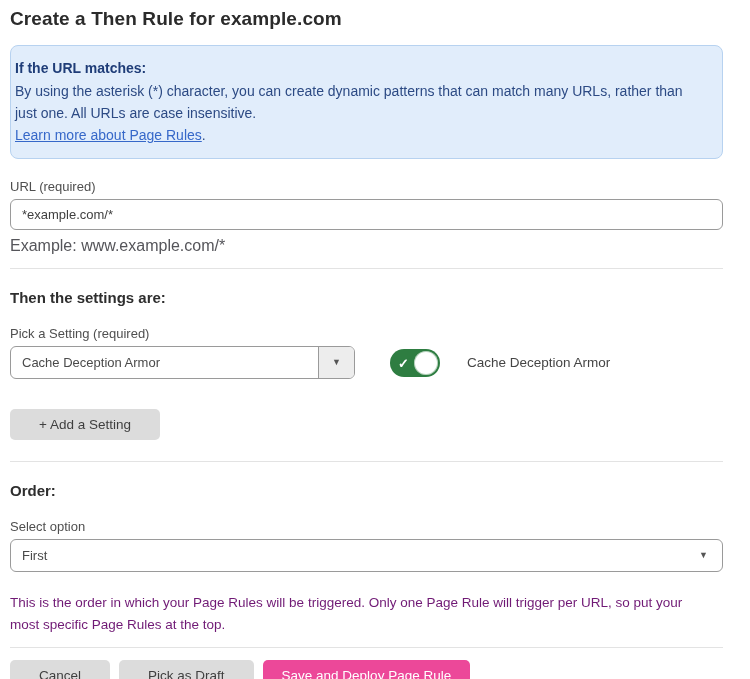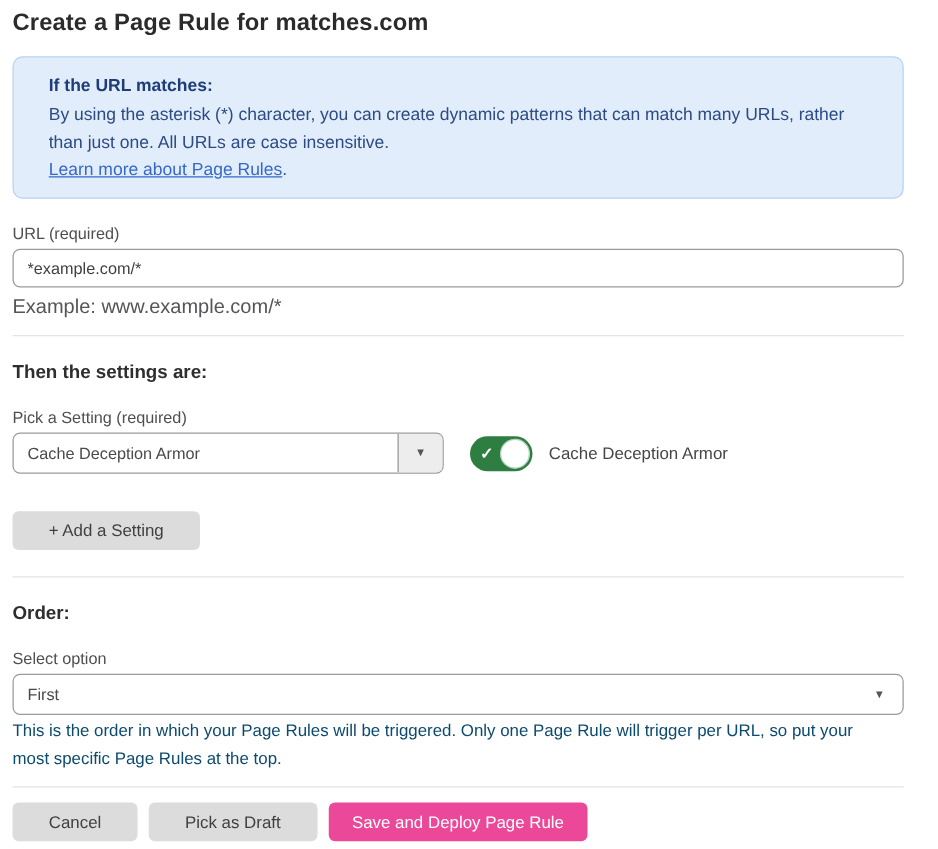--- a/index.html
+++ b/index.html
@@ -16,21 +16,21 @@
     font-size: 19px; font-weight: bold; color: #2b2b2b;
     letter-spacing: 0.1px;
   }
 
   
   .info-box {
     margin-top: 15px;
     background: #e1edfb;
     border: 1px solid #b7d2f0;
     border-radius: 8px;
-    padding: 11px 16px 12px 28px;
+    padding: 11px 16px 12px 4px;
     color: #2c4a84;
     font-size: 14px;
     line-height: 22px;
   }
   .info-heading { font-weight: bold; color: #1f3d78; }
   .info-body { margin-top: 1px; }
   .info-link-line { }
   .info-link {
     color: #3668c9; text-decoration: underline; cursor: pointer;
   }
@@ -54,21 +54,21 @@
   .divider { border: none; border-top: 1px solid #e3e3e3; height: 0; }
   .divider.d1 { margin-top: 13px; }
   .divider.d2 { margin-top: 21px; }
   .divider.d3 { margin-top: 11px; }
 
   .section-heading {
     margin-top: 20px;
     font-size: 15px; font-weight: bold; color: #2e2e2e;
   }
 
-  .setting-row { margin-top: 5px; display: flex; align-items: center; }
+  .setting-row { margin-top: 5px; display: flex; align-items: center; gap: 14px; }
 
   .select-box {
     height: 33px;
     border: 1px solid #9a9a9a;
     border-radius: 6px;
     background: #ffffff;
     display: flex; align-items: center;
     cursor: pointer;
     overflow: hidden;
   }
@@ -120,34 +120,34 @@
   .btn-blue { background: #ec4899; color: #ffffff; }
   .add-setting-btn { margin-top: 30px; }
 
   .order-select { margin-top: 5px; width: 100%; position: relative; }
   .order-select .caret-plain {
     padding-right: 14px;
     display: flex; align-items: center;
   }
 
   .order-help {
-    margin-top: 2px; font-size: 13.5px; color: #0c4a6e;
+    margin-top: 20px; font-size: 13.5px; color: #701a75;
     line-height: 22px; max-width: 700px;
   }
 
   .footer-actions { margin-top: 12px; display: flex; align-items: center; }
   .footer-actions .btn + .btn { margin-left: 9px; }
   .footer-actions .btn-blue { padding: 0 19px; }
 </style>
 </head>
 <body>
 
 <div class="container">
 
-  <div class="page-title">Create a Page Rule for matches.com</div>
+  <div class="page-title">Create a Then Rule for example.com</div>
 
   <div class="info-box">
     <div class="info-heading">If the URL matches:</div>
     <div class="info-body">By using the asterisk (*) character, you can create dynamic patterns that can match many URLs, rather than just one. All URLs are case insensitive.</div>
     <div class="info-link-line"><a class="info-link">Learn more about Page Rules</a><span>.</span></div>
   </div>
 
   <div class="field-label">URL (required)</div>
   <input class="text-input" type="text" value="*example.com/*" style="">
   <div class="helper-text">Example: www.example.com/*</div>

